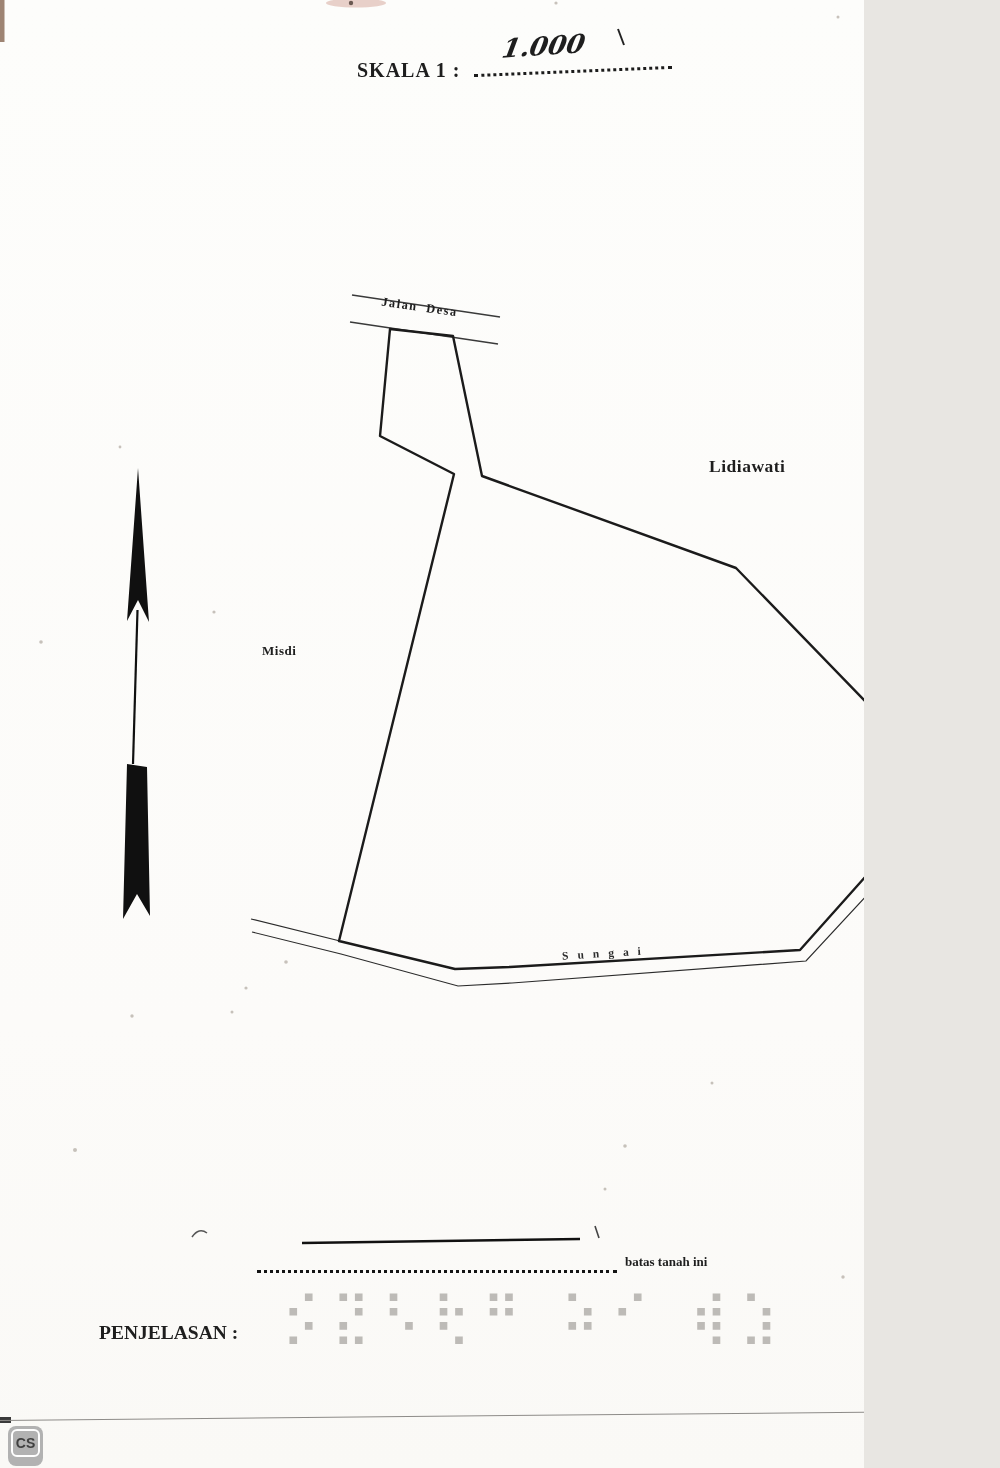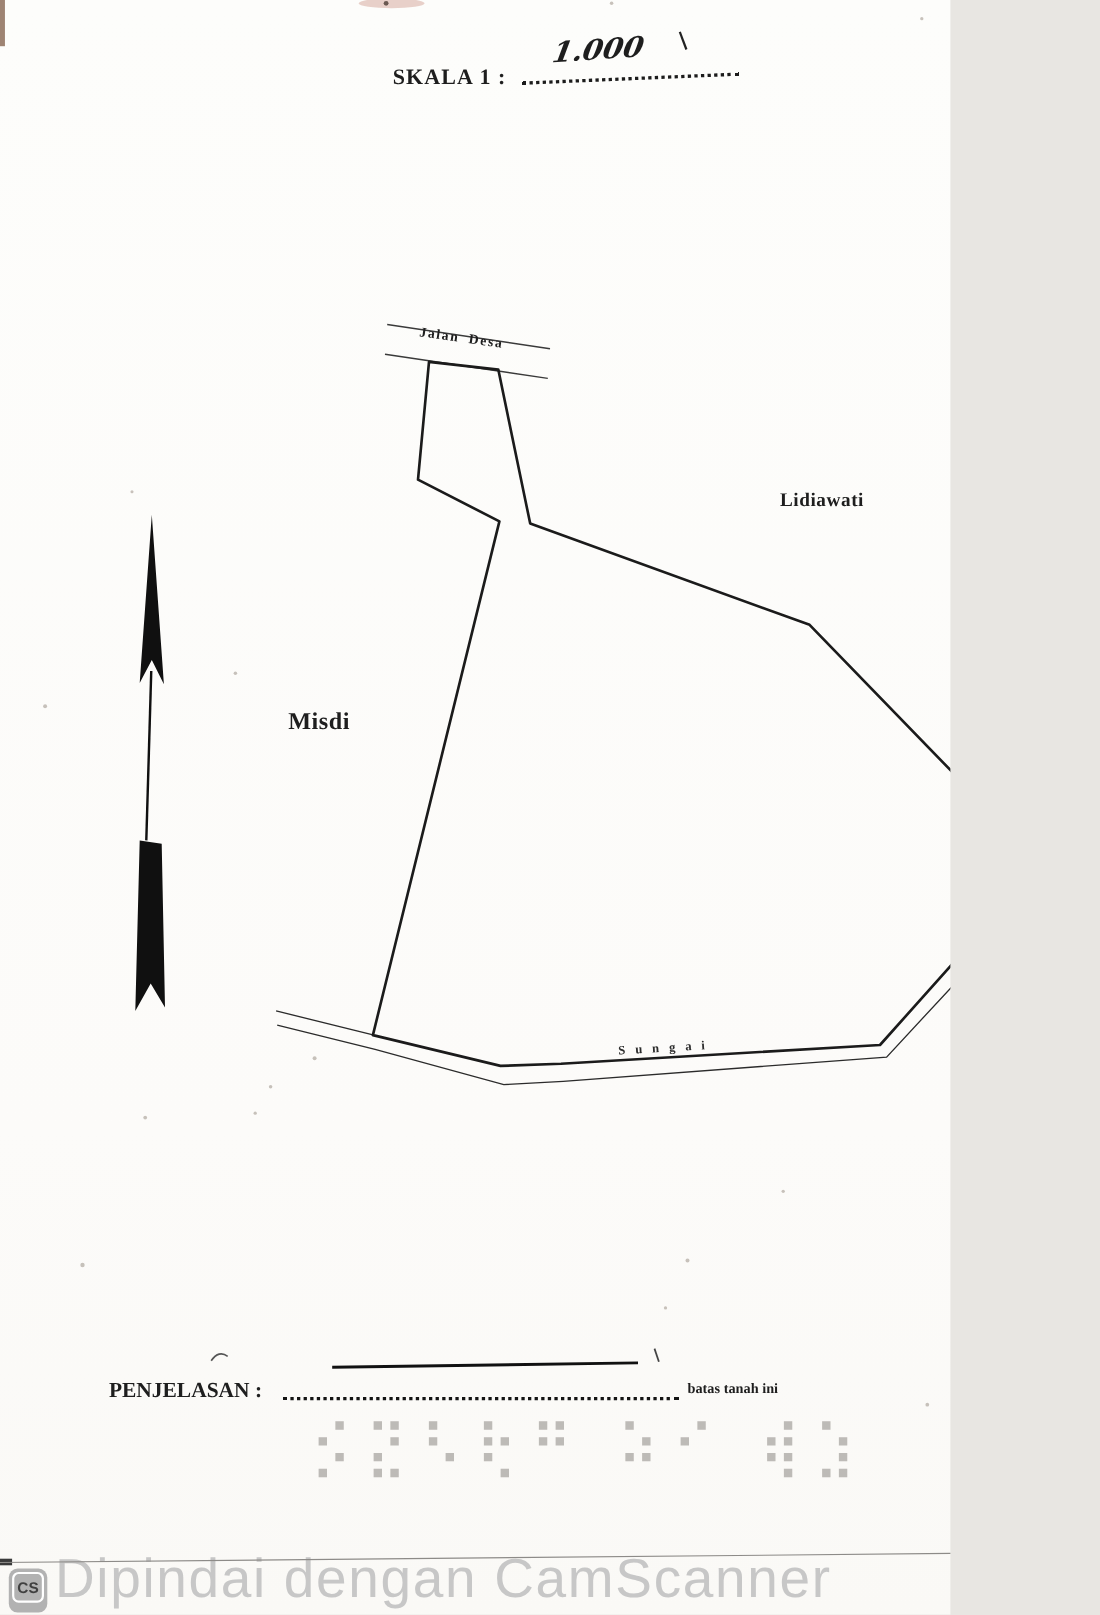--- a/index.html
+++ b/index.html
@@ -88,30 +88,29 @@
       <circle cx="556" cy="3" r="1.6"></circle>
         <circle cx="605" cy="1189" r="1.5"></circle>
     </g>
   </svg>
 
   <div class="abs lbl" style="left:357px;top:59px;font-size:20px;letter-spacing:1px;">SKALA  1  :</div>
   <div class="abs dotted" style="left:474px;top:56px;width:198px;transform:rotate(-2.4deg);"></div>
   <div class="abs handwrite" style="left:503px;top:31px;font-size:26px;">1.000</div>
 
   <div class="abs lbl" style="left:381px;top:300px;font-size:12.5px;letter-spacing:1.5px;word-spacing:4px;transform:rotate(8deg);">Jalan  Desa</div>
-  <div class="abs lbl" style="left:709px;top:444px;font-size:17.5px;letter-spacing:0.5px;">Lidiawati</div>
-  <div class="abs lbl" style="left:262px;top:643px;font-size:22px;letter-spacing:0.5px;text-align:center;">Misdi</div>
+  <div class="abs lbl" style="left:709px;top:456px;font-size:17.5px;letter-spacing:0.5px;">Lidiawati</div>
+  <div class="abs lbl" style="left:262px;top:643px;font-size:13px;letter-spacing:0.5px;text-align:center;">Misdi</div>
   <div class="abs" style="left:562px;top:947px;font-size:11.5px;letter-spacing:9px;color:#2d2d2d;font-weight:bold;transform:rotate(-3.5deg);white-space:nowrap;">Sungai</div>
 
-  <div class="abs lbl" style="left:99px;top:1254px;font-size:19.5px;">PENJELASAN  :</div>
+  <div class="abs lbl" style="left:99px;top:1322px;font-size:19.5px;">PENJELASAN  :</div>
   <div class="abs dotted2" style="left:257px;top:1254px;width:360px;"></div>
   <div class="abs lbl" style="left:625px;top:1254px;font-size:13px;">batas tanah ini</div>
 
   <div class="abs stamp" style="left:282px;top:1286px;">⡪⣝⠣⢗⠛ ⠵⠊ ⢾⣱</div>
 
-  <div class="abs watermark" style="left:50px;top:1406px;">Dipindai dengan CamScanner</div>
   <div class="abs cs-badge" style="left:8px;top:1426px;">
     <div class="cs-inner">CS</div>
   </div>
   <div class="abs crease" style="left:0;top:1420px;"></div>
 
   <div class="abs edge-shade" style="left:993px;top:0;"></div>
 </div>
 
 </body></html>

